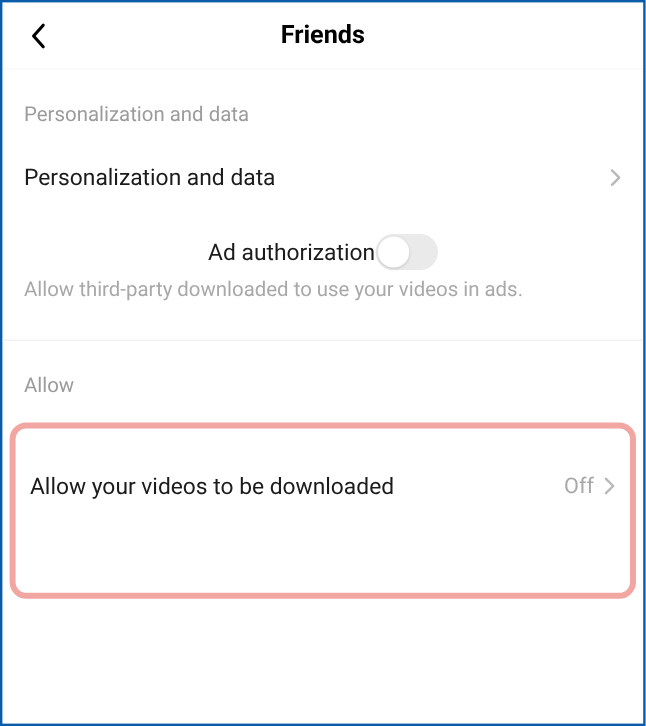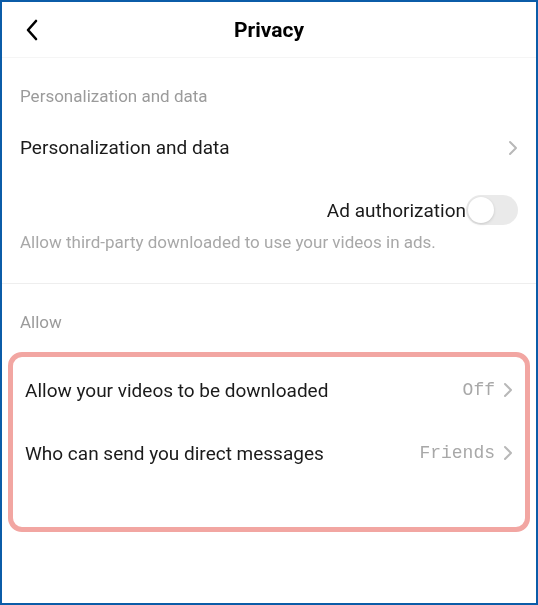--- a/index.html
+++ b/index.html
@@ -60,30 +60,29 @@
       font-weight: 400;
     }
     .row-right {
       display: flex;
       align-items: center;
       gap: 8px;
     }
     .row-value {
       font-size: 18px;
       color: #a8a8a8;
-      font-family: Liberation Mono, monospace;
     }
     .chevron {
       display: flex;
       align-items: center;
     }
     .ad-row {
       display: flex;
       align-items: center;
-      justify-content: flex-end;
+      justify-content: center;
       padding: 22px 18px 6px 18px;
     }
     .ad-desc {
       padding: 0 18px 16px 18px;
       font-size: 17px;
       color: #a8a8a8;
       line-height: 1.4;
     }
     .toggle {
       width: 52px;
@@ -105,36 +104,36 @@
     }
     .section-divider {
       height: 1px;
       background: #eeeeee;
       margin: 12px 0 0 0;
     }
     .highlight-box {
       border: 5px solid #f2a6a2;
       border-radius: 14px;
       margin: 4px 6px 0 6px;
-      padding: 2px 0;
+      padding: 17px 0;
     }
     .highlight-box .row {
       padding: 20px 12px;
     }
   </style>
 </head>
 <body>
 
 <div class="header">
   <div class="back-btn">
     <svg width="16" height="24" viewBox="0 0 16 24" fill="none">
       <path d="M12 3 L4 12 L12 21" stroke="#000" stroke-width="2.6" stroke-linecap="round" stroke-linejoin="round"></path>
     </svg>
   </div>
-  <div class="header-title">Privacy</div>
+  <div class="header-title">Friends</div>
 </div>
 
 <div class="section-header">Personalization and data</div>
 
 <div class="row">
   <div class="row-label">Personalization and data</div>
   <div class="row-right">
     <span class="chevron">
       <svg width="10" height="16" viewBox="0 0 10 16" fill="none">
         <path d="M2 2 L8 8 L2 14" stroke="#b8b8b8" stroke-width="2" stroke-linecap="round" stroke-linejoin="round"></path>
@@ -161,25 +160,14 @@
     <div class="row-right">
       <span class="row-value">Off</span>
       <span class="chevron">
         <svg width="10" height="16" viewBox="0 0 10 16" fill="none">
           <path d="M2 2 L8 8 L2 14" stroke="#b8b8b8" stroke-width="2" stroke-linecap="round" stroke-linejoin="round"></path>
         </svg>
       </span>
     </div>
   </div>
   <div class="row">
-    <div class="row-label">Who can send you direct messages</div>
-    <div class="row-right">
-      <span class="row-value">Friends</span>
-      <span class="chevron">
-        <svg width="10" height="16" viewBox="0 0 10 16" fill="none">
-          <path d="M2 2 L8 8 L2 14" stroke="#b8b8b8" stroke-width="2" stroke-linecap="round" stroke-linejoin="round"></path>
-        </svg>
-      </span>
-    </div>
-  </div>
-  <div class="row">
   </div>
 </div>
 
 </body></html>

